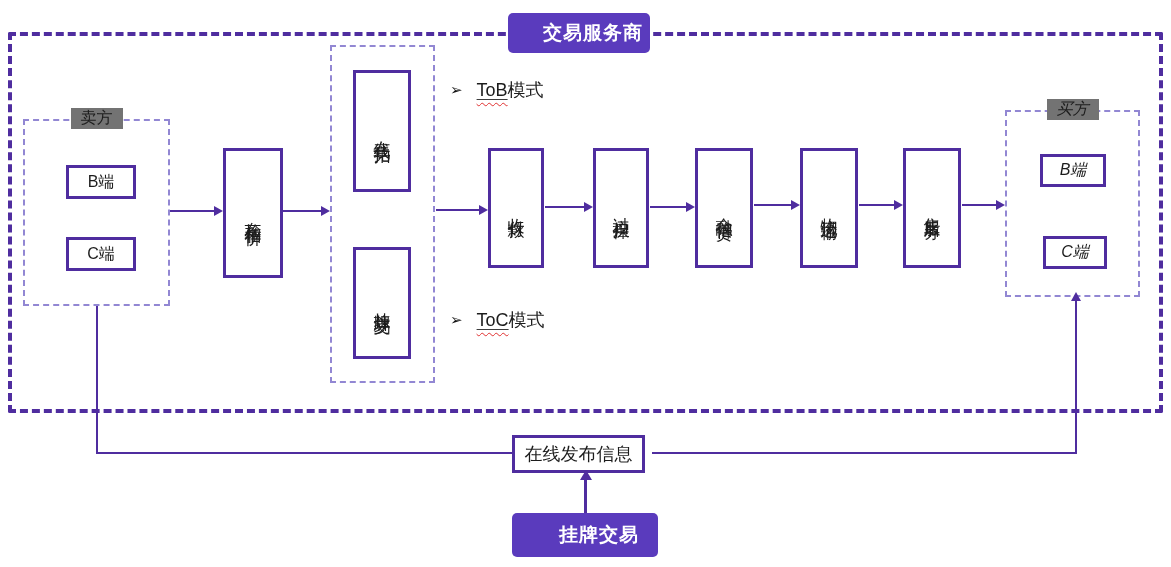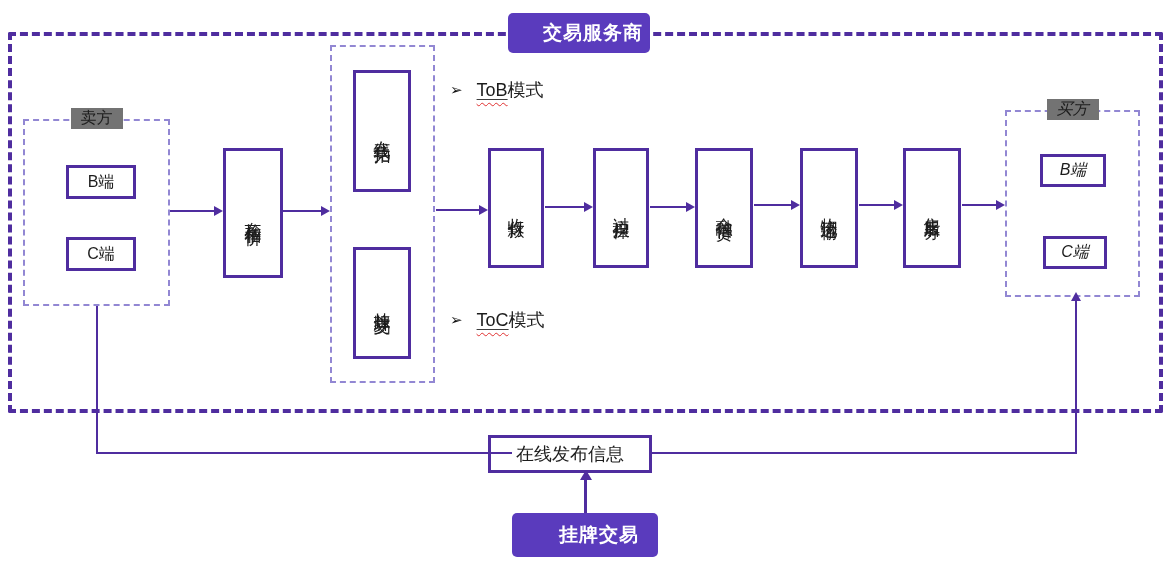--- a/index.html
+++ b/index.html
@@ -114,21 +114,21 @@
   <div class="vbox" style="left:903px;top:148px;width:58px;height:120px;">
     <span class="vtext">售后服务</span>
   </div>
 
   <div class="dash-box" style="left:1005px;top:110px;width:135px;height:187px;font-style:italic;">
     <span class="group-title">买方</span>
     <div class="small-box" style="left:33px;top:42px;width:66px;height:33px;">B端</div>
     <div class="small-box" style="left:36px;top:124px;width:64px;height:33px;">C端</div>
   </div>
 
-  <div class="hbox" style="left:488px;top:435px;width:164px;height:38px;">在线发布信息</div>
+  <div class="hbox" style="left:512px;top:435px;width:133px;height:38px;">在线发布信息</div>
   <div class="banner bottom">挂牌交易</div>
 
   <div class="arrow-r" style="left:170px;top:210px;width:44px;"></div>
   <div class="arrow-r" style="left:283px;top:210px;width:38px;"></div>
   <div class="arrow-r" style="left:436px;top:209px;width:43px;"></div>
   <div class="arrow-r" style="left:545px;top:206px;width:39px;"></div>
   <div class="arrow-r" style="left:650px;top:206px;width:36px;"></div>
   <div class="arrow-r" style="left:754px;top:204px;width:37px;"></div>
   <div class="arrow-r" style="left:859px;top:204px;width:35px;"></div>
   <div class="arrow-r" style="left:962px;top:204px;width:34px;"></div>

